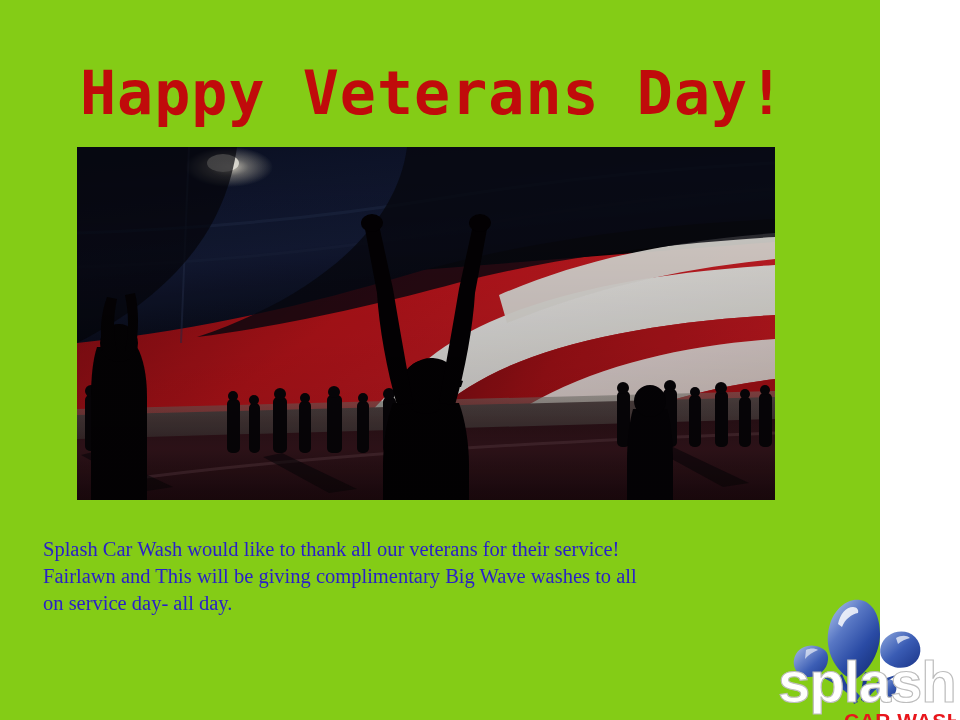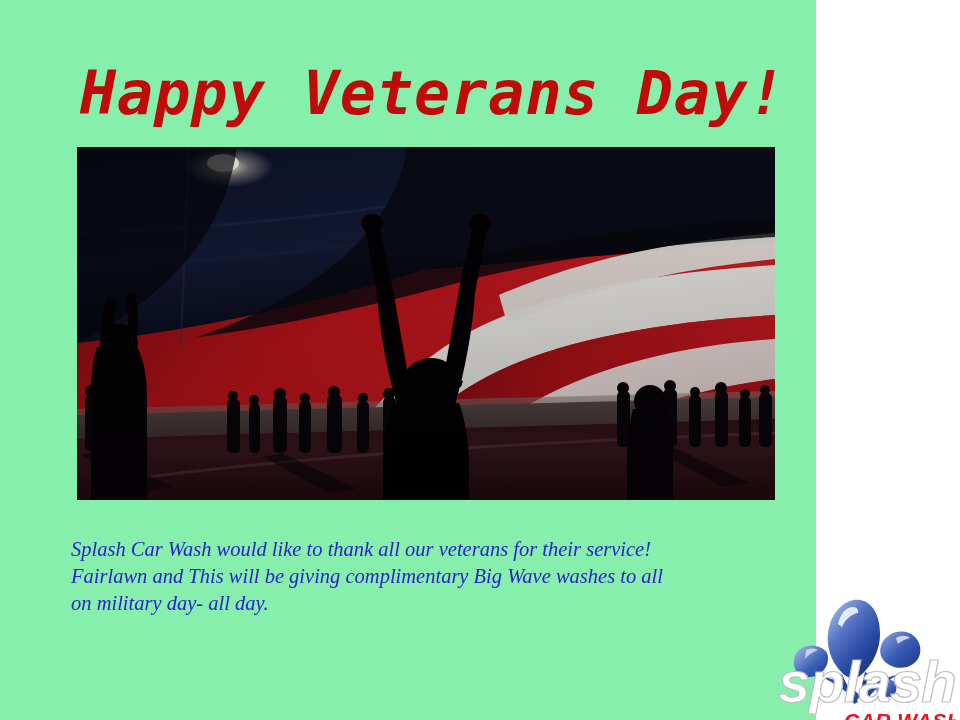--- a/index.html
+++ b/index.html
@@ -8,24 +8,23 @@
   }
   body {
     width: 960px;
     height: 720px;
     background: #ffffff;
     font-family: "Liberation Serif", "DejaVu Serif", serif;
     overflow: hidden;
   }
   #slide {
     position: relative;
-    width: 816px;
+    width: 880px;
     height: 720px;
-    background: #86efac;
-    font-style: italic;
+    background: #84cc16;
   }
 
   
   #title {
     position: absolute;
     left: 80px;
     top: 58px;
     width: 800px;
     font-family: "DejaVu Sans Mono", "Liberation Mono", monospace;
     font-weight: bold;
@@ -56,21 +55,21 @@
   #body-text {
     position: absolute;
     left: 43px;
     top: 536px;
     width: 790px;
     font-family: "Liberation Serif", "DejaVu Serif", serif;
     font-size: 20.5px;
     line-height: 27px;
     color: #2a21c8;
   }
-  #body-text .ln { display: block; white-space: nowrap; margin-left: 28px; }
+  #body-text .ln { display: block; white-space: nowrap; }
 
   
   #logo {
     position: absolute;
     left: 776px;
     top: 584px;
     width: 180px;
     height: 152px;
   }
   #logo svg { display: block; width: 180px; height: 152px; }
@@ -253,21 +252,21 @@
       </g>
 
       <rect x="0" y="0" width="698" height="353" fill="url(#gShadeTop)" opacity="0.28"></rect>
       <rect x="0" y="0" width="698" height="353" fill="#000" opacity="0.1"></rect>
     </svg>
   </div>
 
   <div id="body-text">
     <span class="ln">Splash Car Wash would like to thank all our veterans for their service!</span>
     <span class="ln">Fairlawn and This will be giving complimentary Big Wave washes to all</span>
-    <span class="ln">on military day- all day.</span>
+    <span class="ln">on service day- all day.</span>
   </div>
 
   <div id="logo">
     <svg viewBox="0 0 180 152">
       <defs>
         <linearGradient id="dropMain" x1="0.15" y1="0.05" x2="0.85" y2="0.95">
           <stop offset="0" stop-color="#9db4e4"></stop>
           <stop offset="0.30" stop-color="#5877c4"></stop>
           <stop offset="0.65" stop-color="#2a4ba5"></stop>
           <stop offset="1" stop-color="#16307a"></stop>

